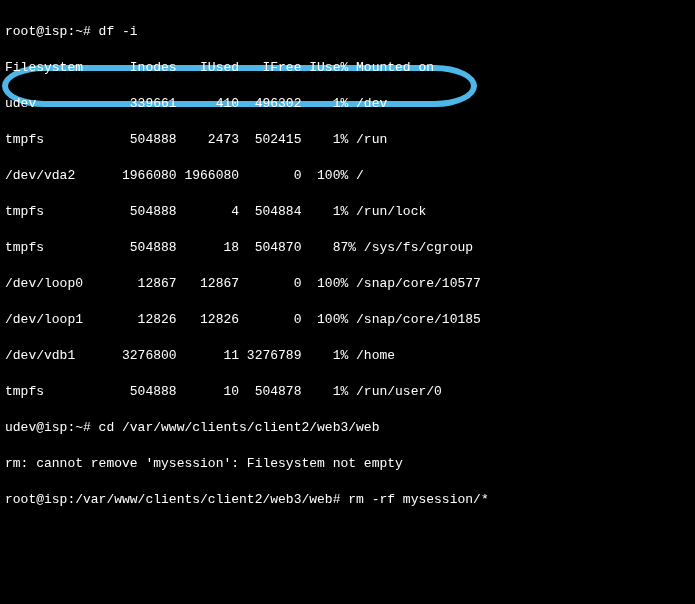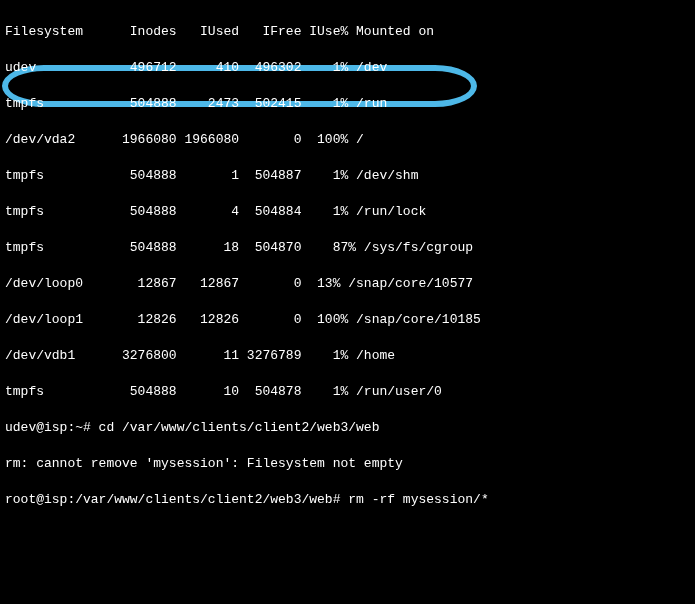--- a/index.html
+++ b/index.html
@@ -38,28 +38,28 @@
       z-index: 1;
       pointer-events: none;
     }
   </style>
 </head>
 <body>
 
 <div class="highlight-circle"></div>
 
 <div class="terminal">
+<span class="line">root@isp:~# df -i</span>
 <span class="line">Filesystem      Inodes   IUsed   IFree IUse% Mounted on</span>
-<span class="line">udev            496712     410  496302    1% /dev</span>
+<span class="line">udev            339661     410  496302    1% /dev</span>
 <span class="line">tmpfs           504888    2473  502415    1% /run</span>
 <span class="line">/dev/vda2      1966080 1966080       0  100% /</span>
-<span class="line">tmpfs           504888       1  504887    1% /dev/shm</span>
 <span class="line">tmpfs           504888       4  504884    1% /run/lock</span>
 <span class="line">tmpfs           504888      18  504870    87% /sys/fs/cgroup</span>
-<span class="line">/dev/loop0       12867   12867       0  13% /snap/core/10577</span>
+<span class="line">/dev/loop0       12867   12867       0  100% /snap/core/10577</span>
 <span class="line">/dev/loop1       12826   12826       0  100% /snap/core/10185</span>
 <span class="line">/dev/vdb1      3276800      11 3276789    1% /home</span>
 <span class="line">tmpfs           504888      10  504878    1% /run/user/0</span>
 <span class="line">udev@isp:~# cd /var/www/clients/client2/web3/web</span>
 <span class="line">rm: cannot remove 'mysession': Filesystem not empty</span>
 <span class="line">root@isp:/var/www/clients/client2/web3/web# rm -rf mysession/*</span>
 
 
 
 

